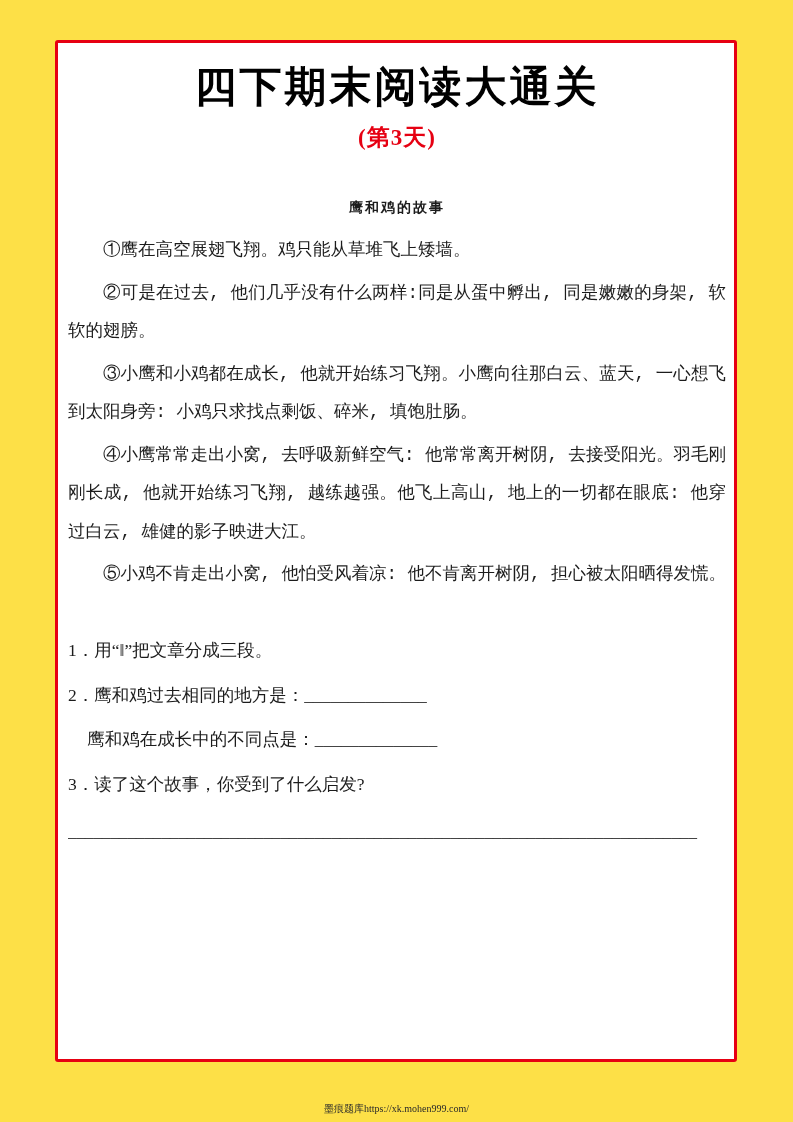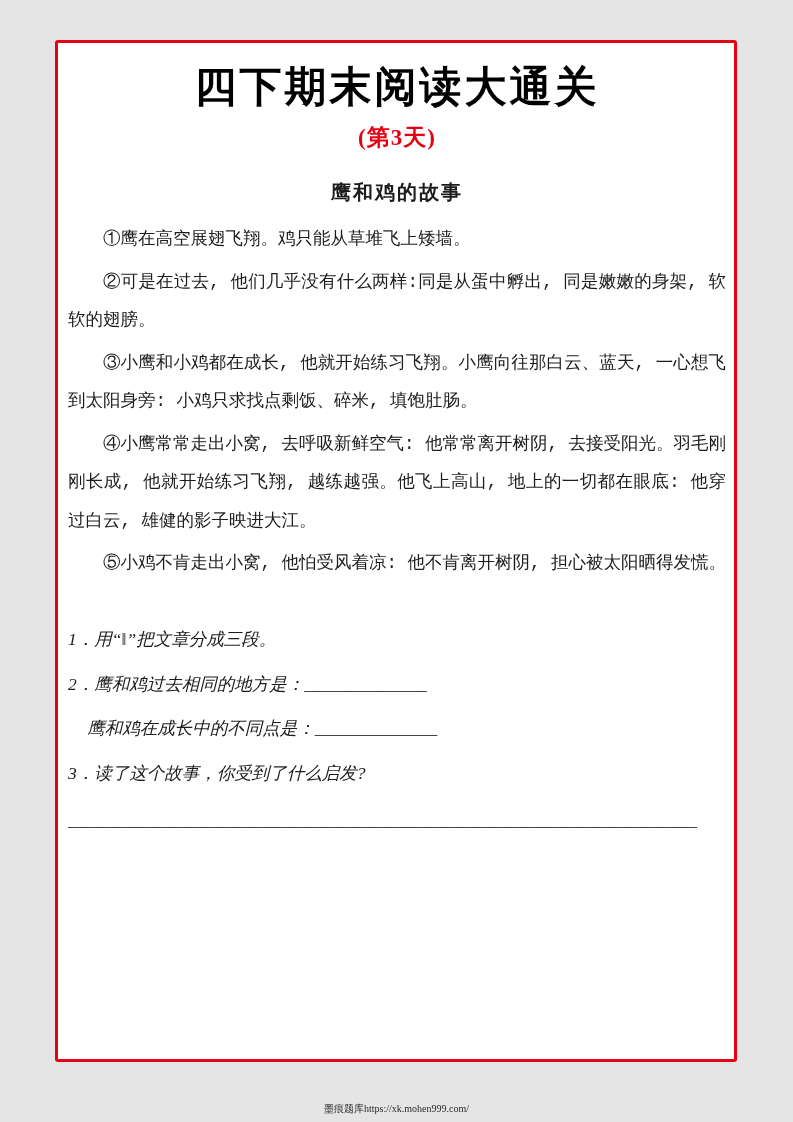--- a/index.html
+++ b/index.html
@@ -1,21 +1,21 @@
 <!DOCTYPE html>
 <html><head>
 <meta charset="utf-8">
 <style>
   * { margin: 0; padding: 0; box-sizing: border-box; }
   html, body { background: #ffffff; }
   .page {
     position: relative;
     width: 793px;
     height: 1122px;
-    background: #e5e5e5;
+    background: #fde047;
     font-family: "Liberation Serif", serif;
     color: #1c1c1c;
     overflow: hidden;
   }
   .frame {
     position: absolute;
     left: 55px;
     top: 40px;
     width: 682px;
     height: 1022px;
@@ -42,22 +42,22 @@
     text-align: center;
     color: #e60012;
     font-size: 23px;
     font-weight: bold;
     margin-top: 10px;
     letter-spacing: 1px;
   }
   .passage-title {
     text-align: center;
     font-weight: bold;
-    font-size: 20px;
-    margin-top: 26px;
+    font-size: 14px;
+    margin-top: 46px;
     letter-spacing: 2px;
   }
   .passage {
     margin-top: 14px;
   }
   .para {
     font-size: 17.5px;
     line-height: 2.2;
     text-align: justify;
     text-indent: 2em;
@@ -65,21 +65,20 @@
     color: #1c1c1c;
     font-family: Liberation Mono, monospace;
   }
   .questions {
     margin-top: 34px;
     font-size: 17.5px;
   }
   .q {
     line-height: 2.55;
     color: #1c1c1c;
-    font-style: italic;
   }
   .q-sub {
     padding-left: 1.1em;
   }
   .answer-line {
     margin-top: 16px;
     font-size: 17px;
     color: #1c1c1c;
     white-space: nowrap;
     overflow: hidden;

